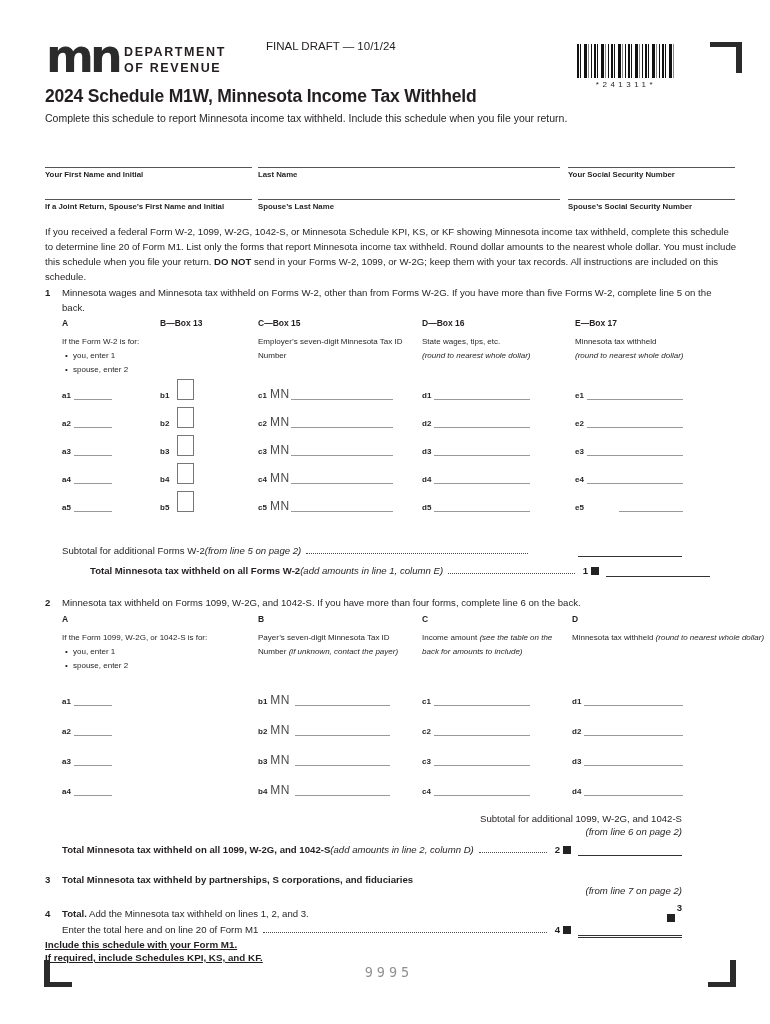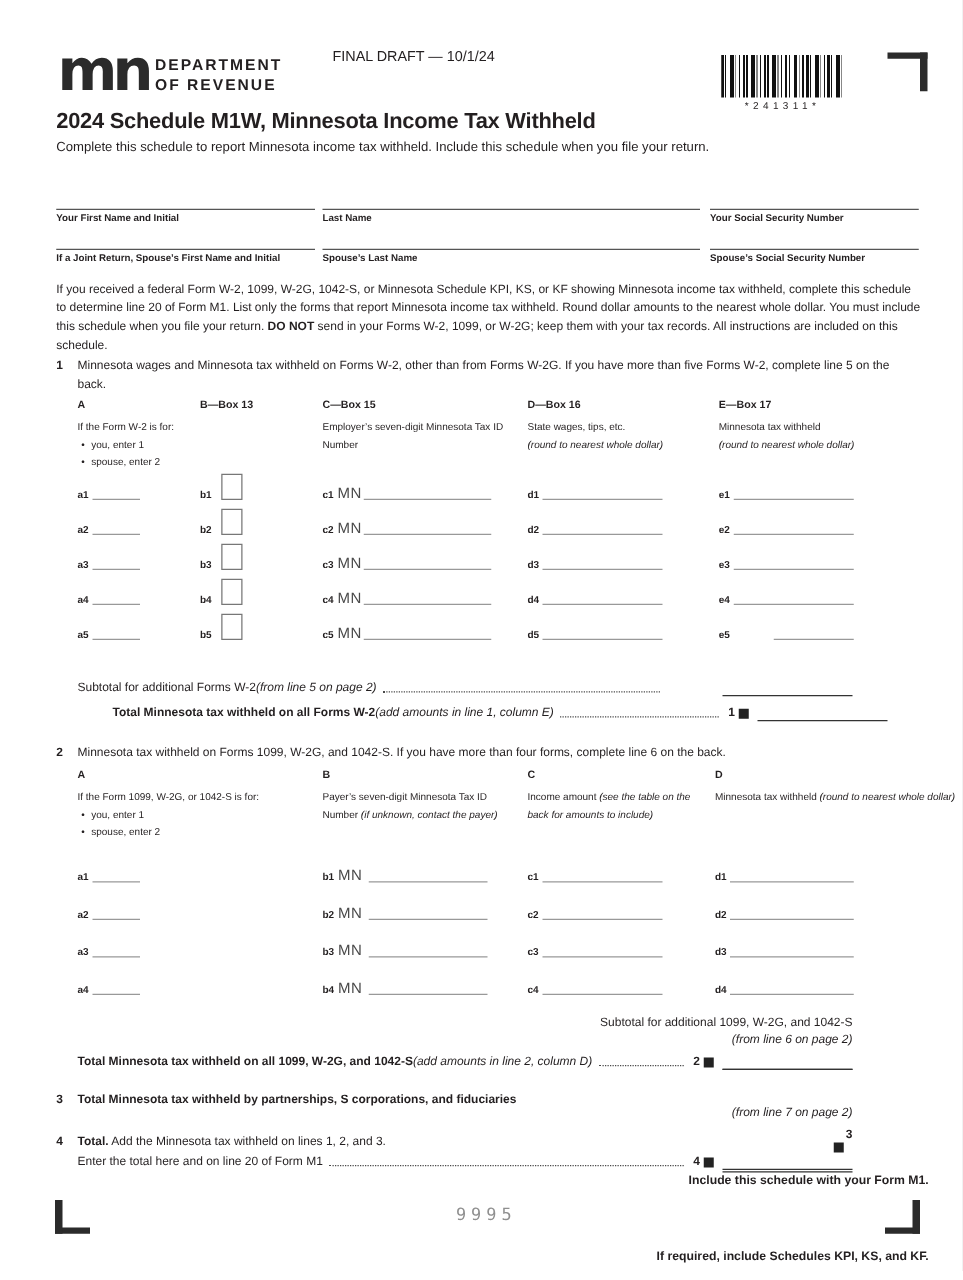--- a/index.html
+++ b/index.html
@@ -47,21 +47,21 @@
 
   
   .sumrow{left:62px;width:620px;display:flex;align-items:flex-end;font-size:9.6px;line-height:13px;}
   .b{font-weight:bold;}
   .leader{flex:1;border-bottom:1.7px dotted #4a4a4a;margin:0 8px 3px 5px;height:2px;}
   .gap42{width:42px;flex:none;}
   .ans{width:104px;flex:none;border-bottom:1.5px solid #333;height:13px;}
   .sq{width:8px;height:8px;background:#222;margin:0 7px 2px 3px;flex:none;}
   .lnum{font-weight:bold;margin-bottom:0;flex:none;}
 
-  .footer-note{left:55px;width:688px;text-align:right;font-size:9.8px;font-weight:bold;line-height:13px;}
+  .footer-note{left:45px;width:688px;text-align:left;font-size:9.8px;font-weight:bold;line-height:13px;text-decoration:underline;}
   .code{left:45px;width:688px;text-align:center;font-size:13.5px;letter-spacing:4px;color:#8f8f8f;font-family:"DejaVu Sans Mono",monospace;}
 </style>
 </head>
 <body>
 
 <div class="page">
 
   <div class="abs logo">mn</div>
   <div class="abs dept">
     <div>DEPARTMENT</div>
@@ -400,18 +400,18 @@
   </div>
   <div class="abs sumrow" style="top:922px;">
     <span>Enter the total here and on line 20 of Form M1</span>
     <span class="leader"></span>
     <span class="lnum">4</span>
     <span class="sq"></span>
     <span class="ans"></span>
   </div>
 
   <div class="abs footer-note" style="top:938px;">Include this schedule with your Form M1.</div>
-  <div class="abs footer-note" style="top:951px;margin-top:48px;">If required, include Schedules KPI, KS, and KF.</div>
+  <div class="abs footer-note" style="top:951px;">If required, include Schedules KPI, KS, and KF.</div>
   <div class="abs code" style="top:964px;">9995</div>
   <div class="abs corner bl"></div>
   <div class="abs corner br"></div>
 
 </div>
 
 </body></html>

